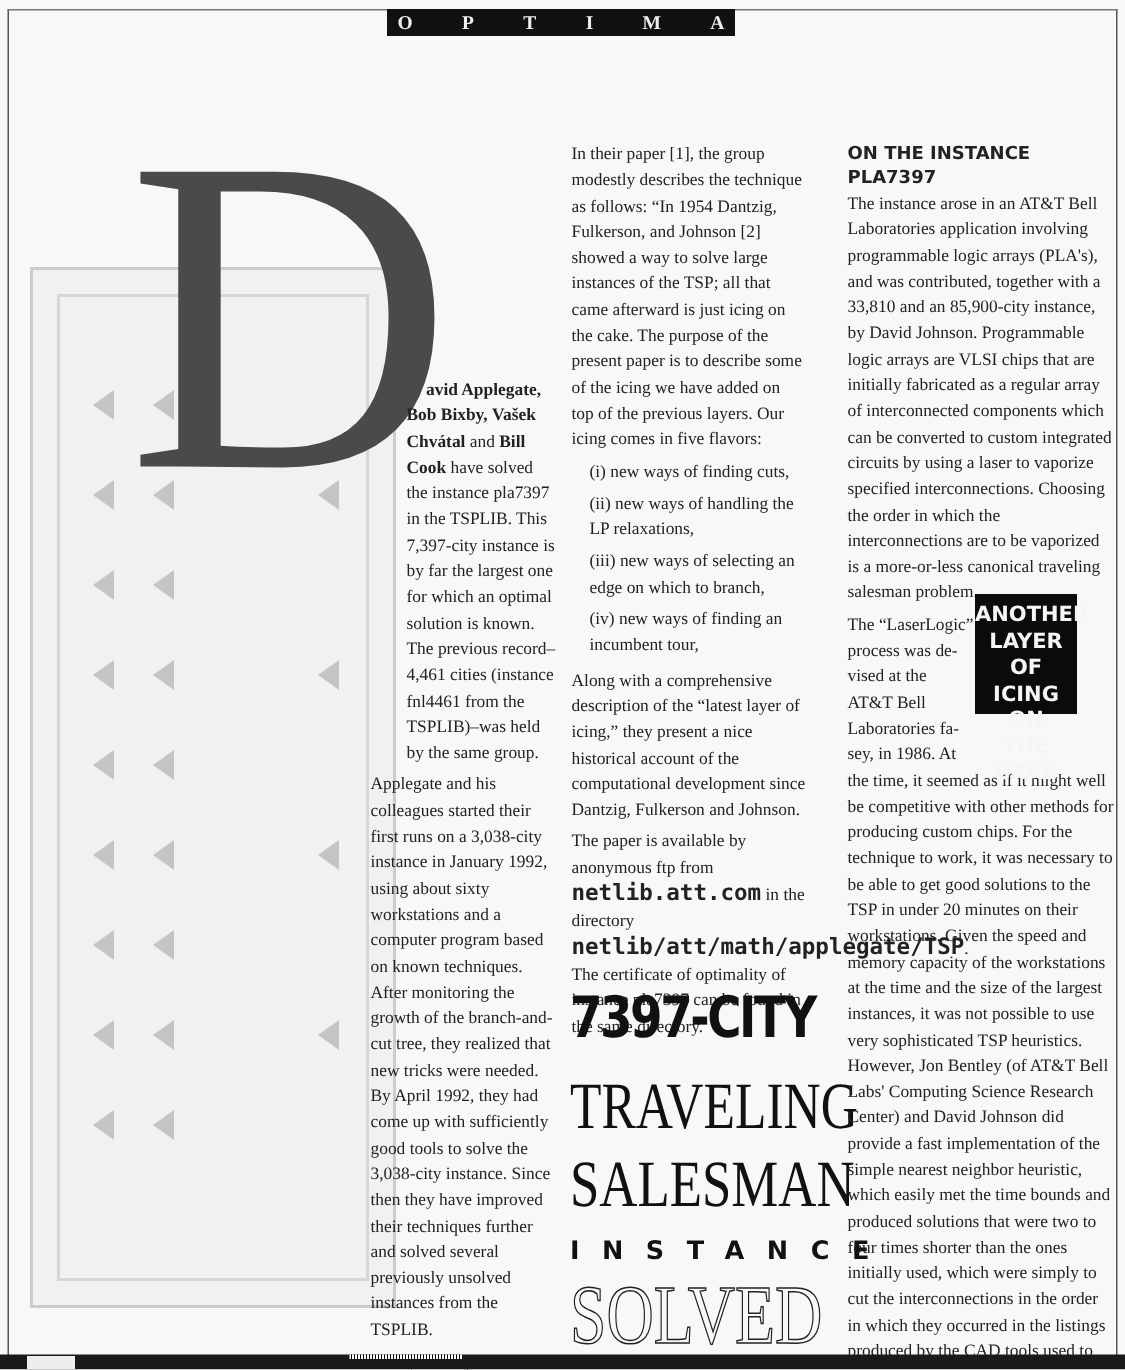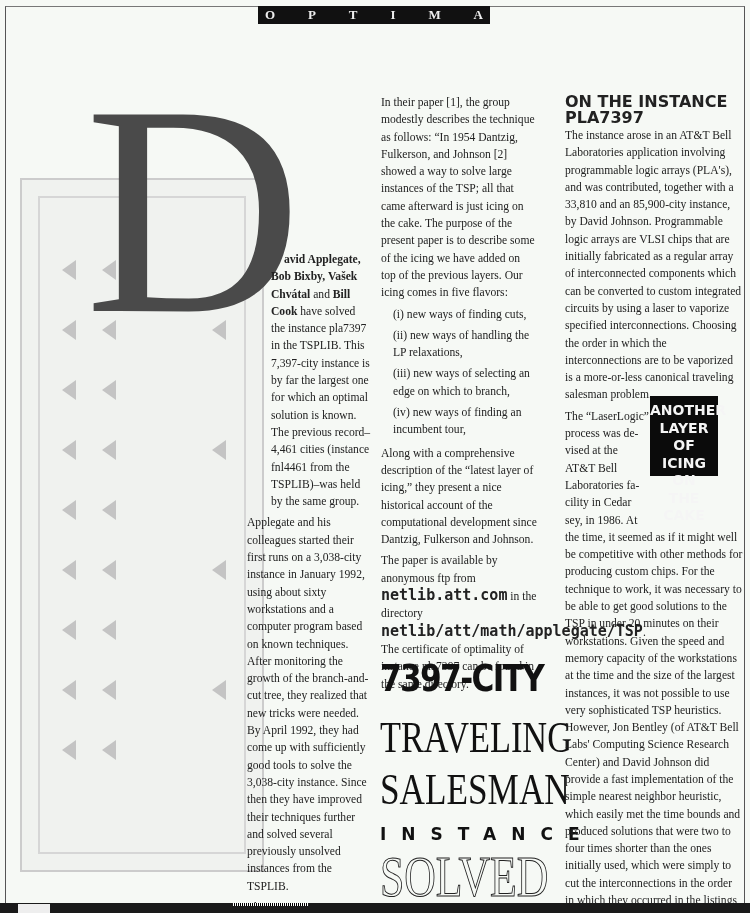--- a/index.html
+++ b/index.html
@@ -34,21 +34,21 @@
   }
   .col { position: absolute; font-size: 11.6px; line-height: 17.3px; }
   .col p { margin: 0 0 4px 0; }
   .col1 { left: 247px; top: 251px; width: 125px; }
   .col1 .first { text-indent: 13px; padding-left: 24px; }
   .col2 { left: 381px; top: 94px; width: 156px; }
   .col3 { left: 565px; top: 94px; width: 178px; }
   .list { margin: 4px 0 6px 0; padding-left: 8px; }
   .list div { margin: 4px; }
   .mono { font-family: "DejaVu Sans Mono", monospace; font-weight: bold; font-size: 15px; }
-  .subhead { font-family: "DejaVu Sans", sans-serif; font-weight: bold; font-size: 16px; line-height: 16px; margin-bottom: 1px; }
+  .subhead { font-family: "DejaVu Sans", sans-serif; font-weight: bold; font-size: 12px; line-height: 16px; margin-bottom: 1px; }
   .callout {
     position: absolute; left: 650px; top: 396px; width: 68px; height: 80px;
     background: #0b0b0b; color: #f5f5f5;
     font-family: "DejaVu Sans", sans-serif; font-weight: bold; font-size: 14px; line-height: 17.5px;
     text-align: center; padding-top: 6px; box-sizing: border-box;
   }
   .title-block { position: absolute; left: 380px; top: 656px; width: 180px; }
   .t1 { font-family: "DejaVu Sans", sans-serif; font-weight: bold; font-size: 38px; letter-spacing: -2px; transform: scaleX(0.82); transform-origin: left; white-space: nowrap; line-height: 44px; color: #111; }
   .t2 { font-family: "Liberation Serif", serif; font-size: 44px; line-height: 52px; transform: scaleX(0.78); transform-origin: left; white-space: nowrap; margin-top: 12px; color: #111; }
   .t3 { font-family: "Liberation Serif", serif; font-size: 44px; line-height: 52px; transform: scaleX(0.8); transform-origin: left; white-space: nowrap; color: #111; }
@@ -128,21 +128,20 @@
 
 <div class="col col3">
   <div class="subhead">ON THE INSTANCE PLA7397</div>
   <p>The instance arose in an AT&amp;T Bell Laboratories application involving programmable logic arrays (PLA's), and was contributed, together with a 33,810 and an 85,900-city instance, by David Johnson. Programmable logic arrays are VLSI chips that are initially fabricated as a regular array of interconnected components which can be converted to custom integrated circuits by using a laser to vaporize specified interconnections. Choosing the order in which the interconnections are to be vaporized is a more-or-less canonical traveling salesman problem.</p>
   <div>
     <div>The “LaserLogic”</div>
     <div>process was de-</div>
     <div>vised at the</div>
     <div>AT&amp;T Bell</div>
     <div>Laboratories fa-</div>
-    <div>cility in Cedar</div>
     <div>sey, in 1986. At</div>
   </div>
   <p>the time, it seemed as if it might well be competitive with other methods for producing custom chips. For the technique to work, it was necessary to be able to get good solutions to the TSP in under 20 minutes on their workstations. Given the speed and memory capacity of the workstations at the time and the size of the largest instances, it was not possible to use very sophisticated TSP heuristics. However, Jon Bentley (of AT&amp;T Bell Labs' Computing Science Research Center) and David Johnson did provide a fast implementation of the simple nearest neighbor heuristic, which easily met the time bounds and produced solutions that were two to four times shorter than the ones initially used, which were simply to cut the interconnections in the order in which they occurred in the listings produced by the CAD tools used to design the circuits. The LaserLogic process eventually proved</p>
 </div>
 
 <div class="callout">
   <div>ANOTHER</div>
   <div>LAYER OF</div>
   <div>ICING ON</div>
   <div>THE CAKE</div>

